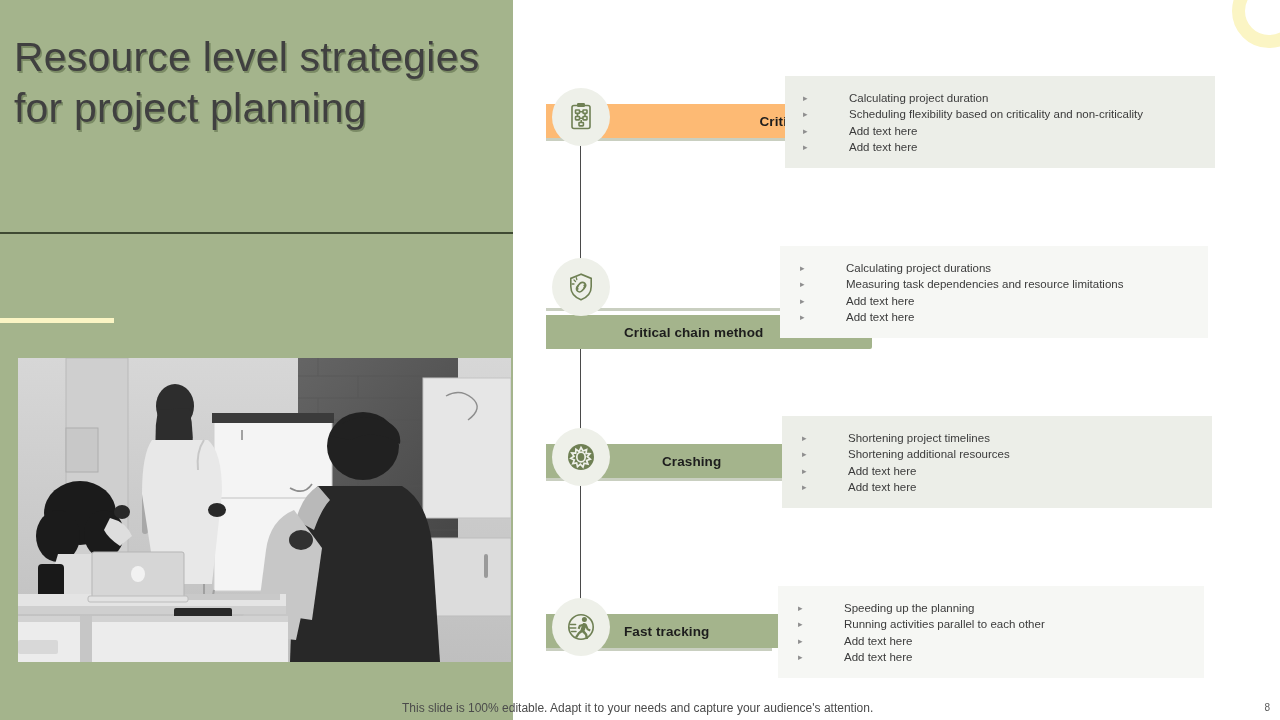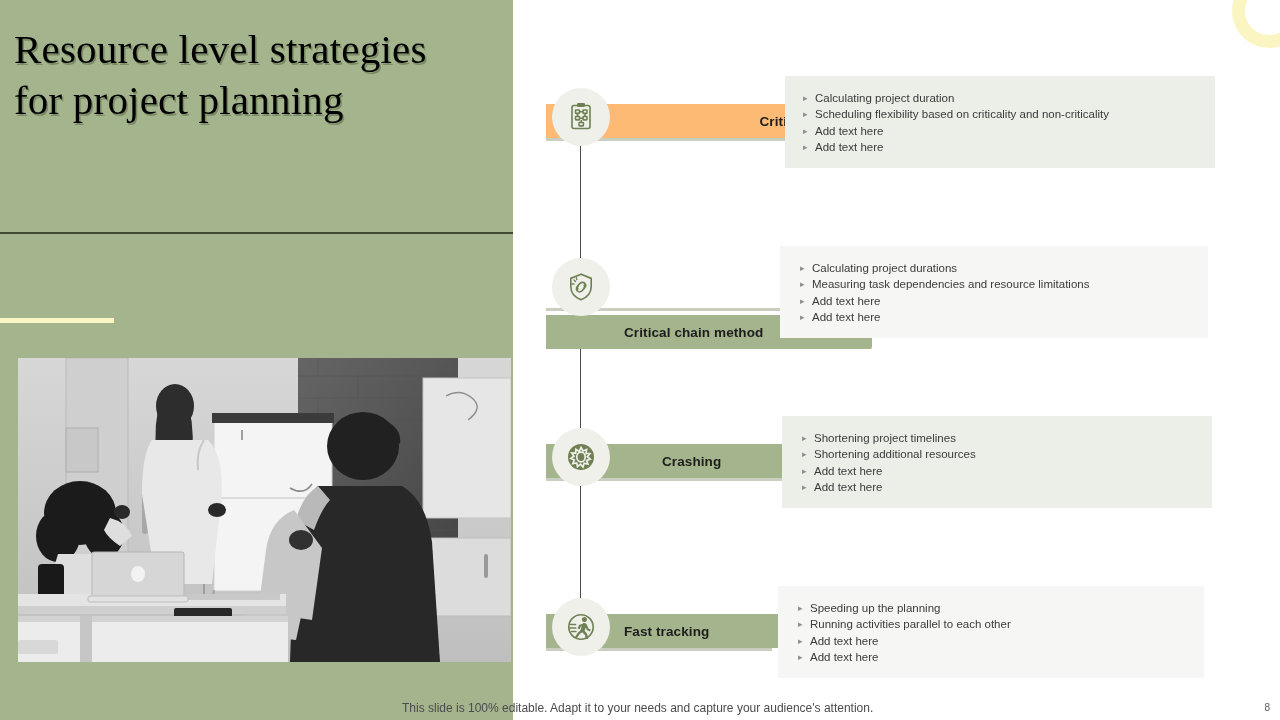--- a/index.html
+++ b/index.html
@@ -20,26 +20,25 @@
     z-index:2;
   }
 
   
   .left-panel{
     position:absolute;left:0;top:0;width:513px;height:694px;
     background:#a4b48c;
     z-index:3;
   }
   .title{
-    position:absolute;left:14px;top:24px;width:470px;
+    position:absolute;left:14px;top:32px;width:470px;
     font-size:41px;line-height:51px;
-    font-weight:400;color:#000000;
+    font-weight:400;color:#404040;
     letter-spacing:.2px;
     text-shadow:1.5px 1.5px 0 rgba(90,105,70,.55);
-    font-family:Liberation Serif, serif;
   }
   .subtitle{
     position:absolute;left:14px;top:181px;width:480px;
     font-size:8.6px;line-height:13px;color:#ffffff;
     font-weight:600;
     text-shadow:.6px .6px 0 rgba(90,105,70,.45);
   }
   .divider{
     position:absolute;left:0;top:232px;width:513px;height:2px;
     background:#3f4a33;
@@ -107,21 +106,21 @@
   }
   .bullets{list-style:none;margin:0;padding:0;}
   .bullets li{
     display:flex;align-items:flex-start;
     font-size:11.5px;line-height:16.4px;color:#3b3b3b;
     margin:0;
   }
   .bullets li .tri{
     flex:0 0 auto;width:12px;color:#8e8e8e;font-size:9px;line-height:16.4px;
   }
-  .bullets li .btxt{flex:1 1 auto;}
+  .bullets li .btxt{flex:1 1 auto;margin-left:34px;}
 
   
   .footer-band{
     position:absolute;left:0;top:694px;width:513px;height:26px;
     background:#a4b48c;z-index:3;
   }
   .footer-text{
     position:absolute;left:402px;top:701px;
     font-size:12px;color:#4b4b4b;z-index:9;white-space:nowrap;
   }

